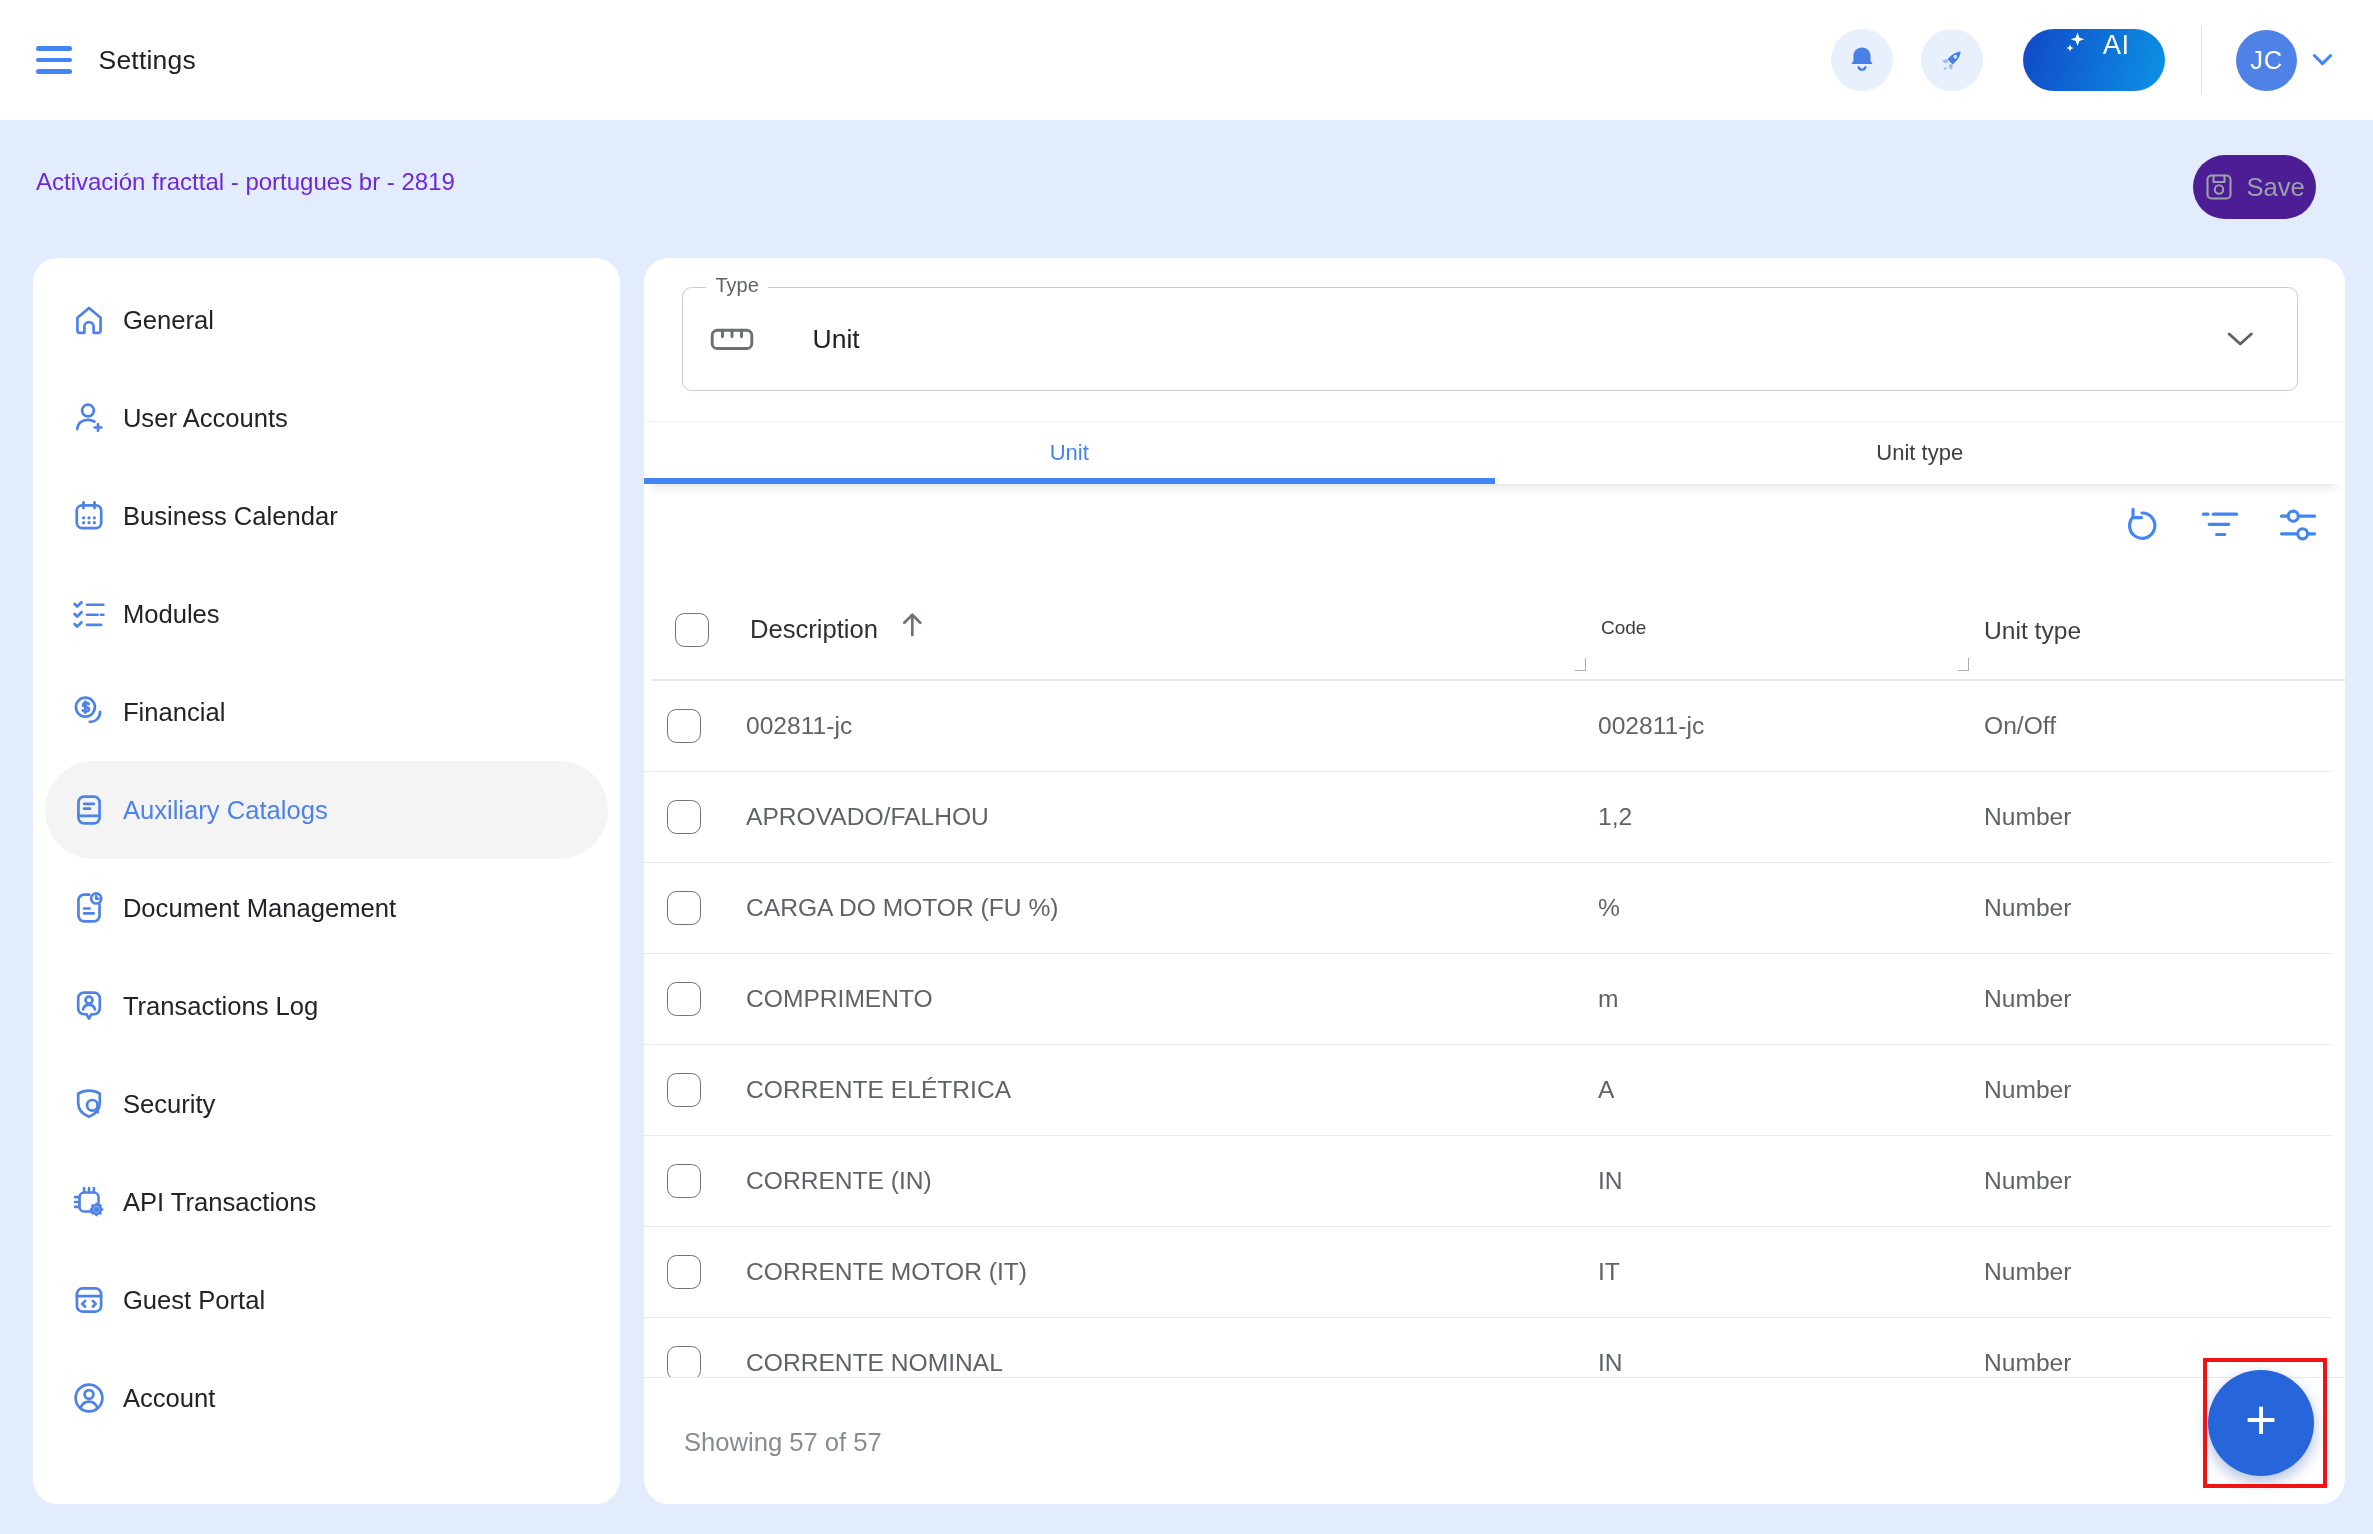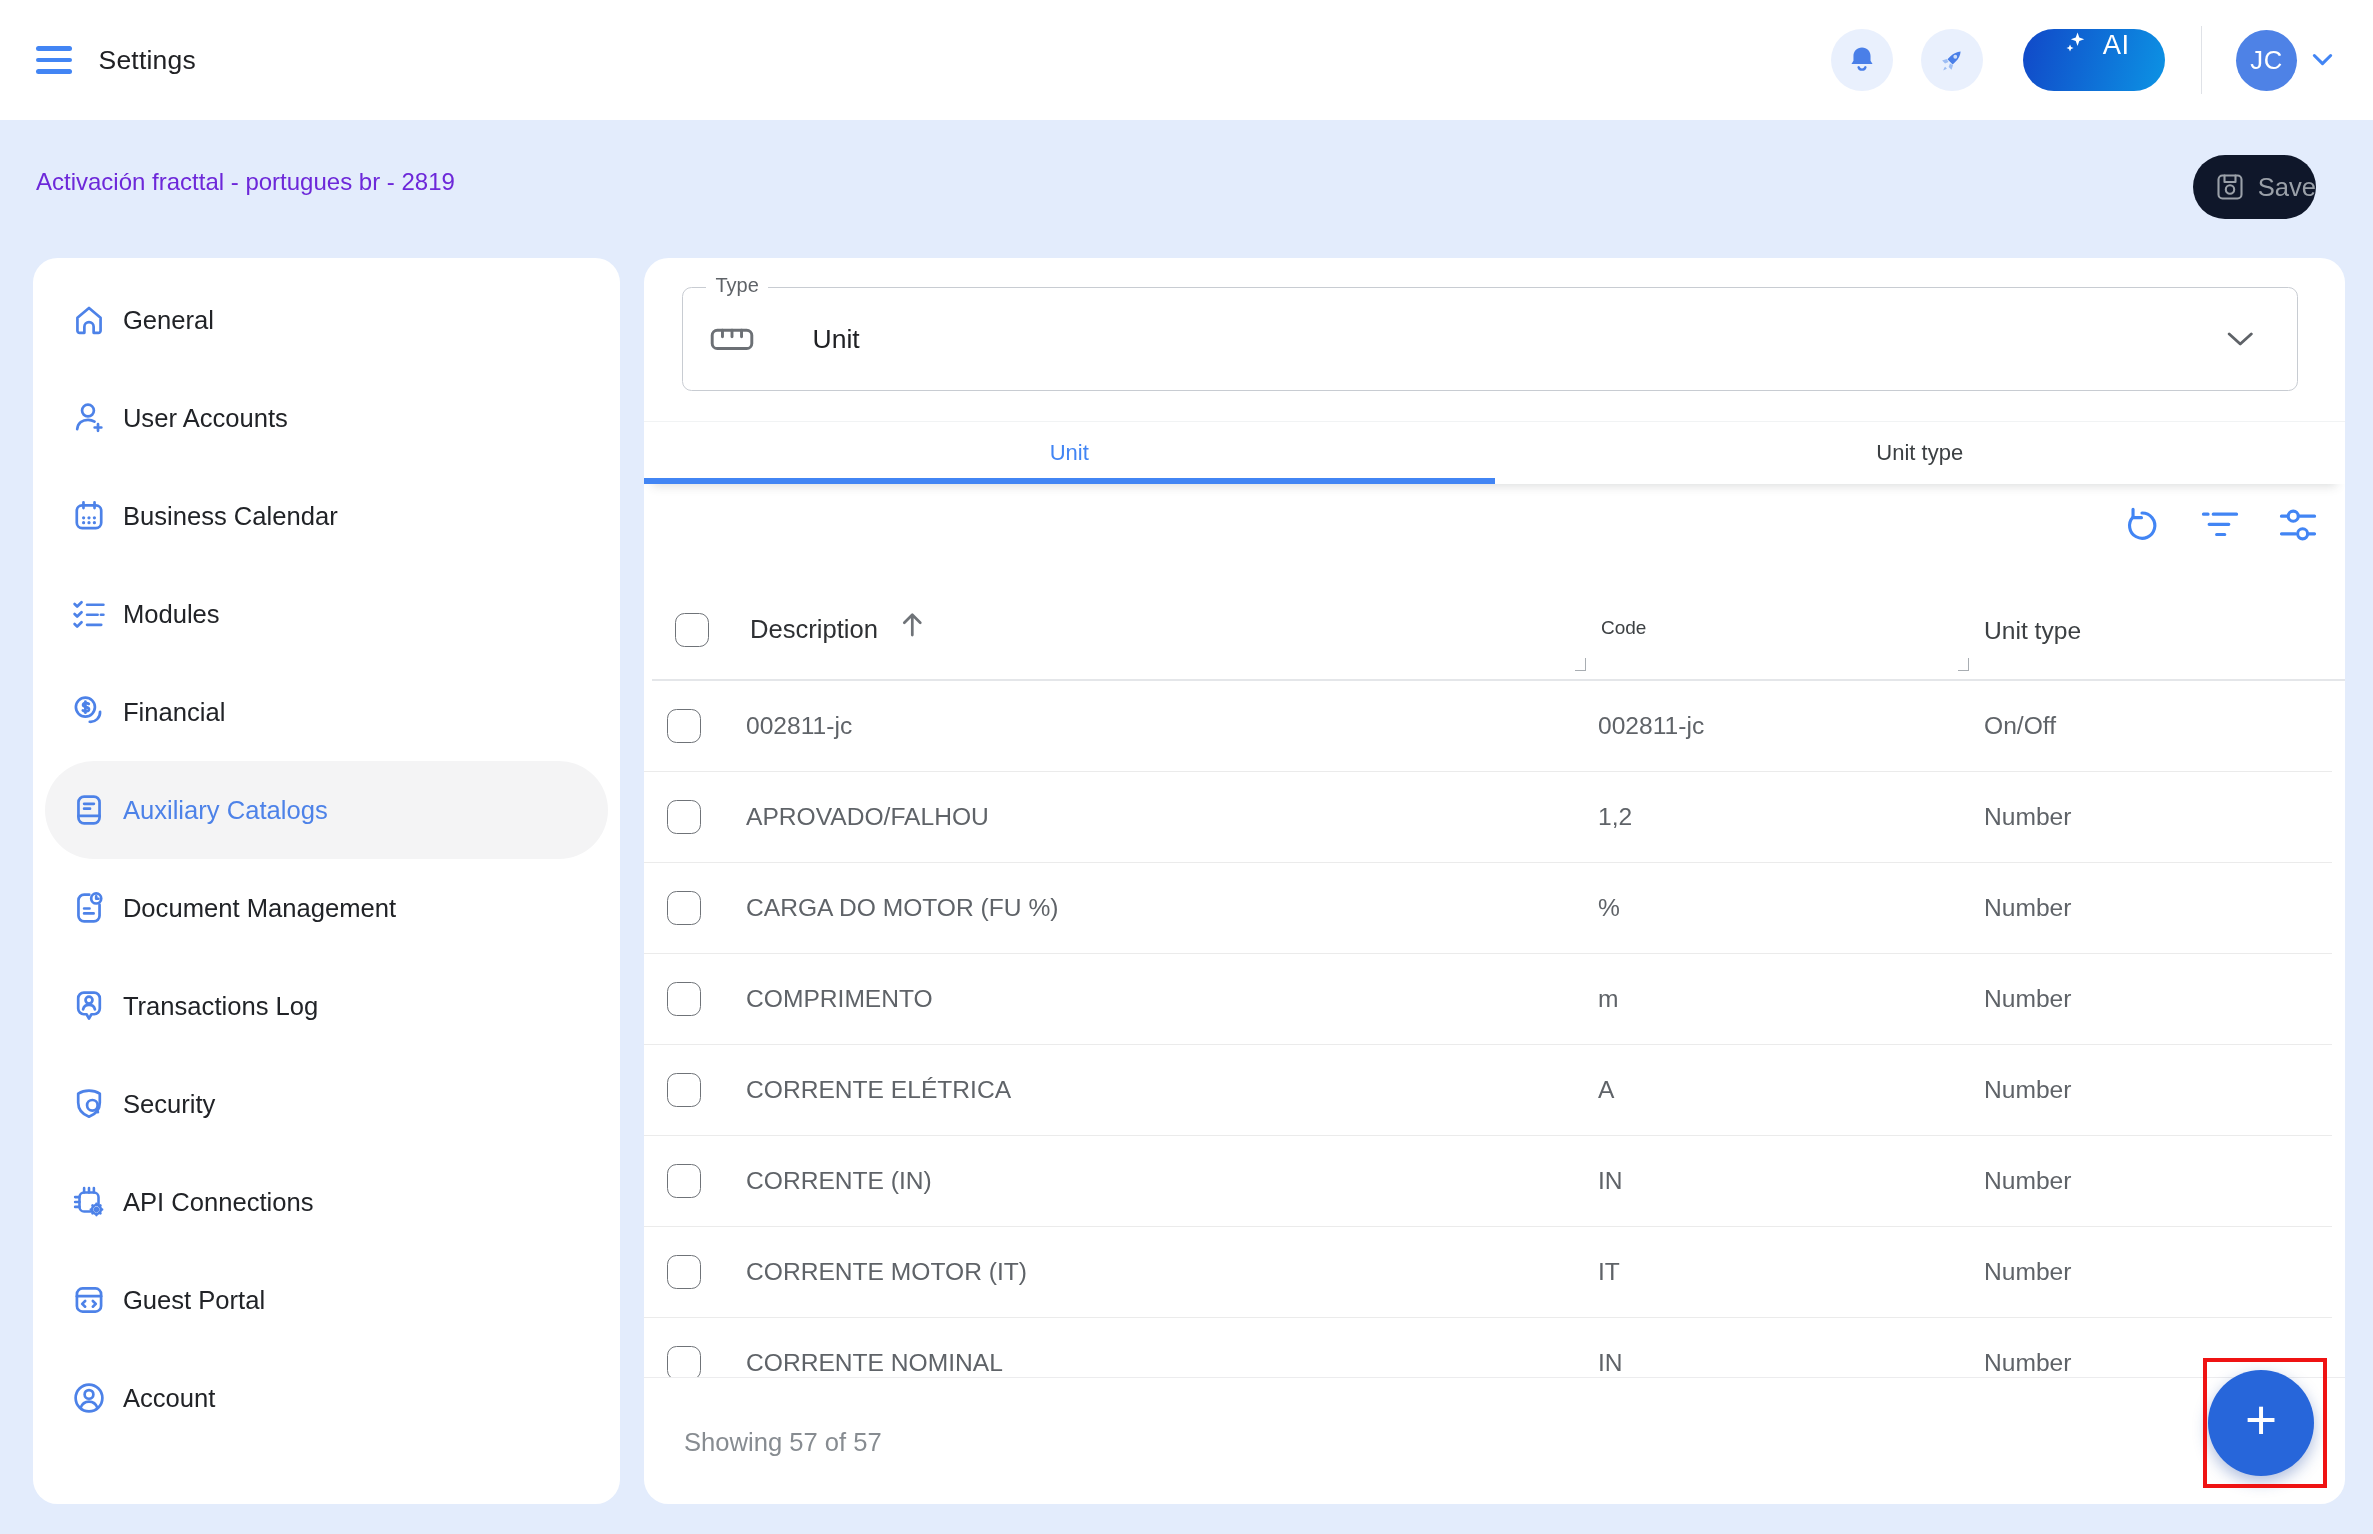--- a/index.html
+++ b/index.html
@@ -18,21 +18,21 @@
   .topbar-right{margin-left:auto;display:flex;align-items:center;padding-right:40px}
   .icon-circle{width:62px;height:62px;border-radius:50%;background:#e9f0fd;display:flex;align-items:center;justify-content:center;margin-left:28px;cursor:pointer}
   .ai-pill{margin-left:40px;width:142px;height:62px;border-radius:31px;background:linear-gradient(105deg,#1148c8 0%,#0c93e4 100%);display:flex;align-items:flex-start;justify-content:center;gap:14px;cursor:pointer}
   .ai-label{font-size:27.4px;color:#fff;letter-spacing:0.5px}
   .v-div{width:0.9px;height:68px;background:#dfe2e7;margin-left:36px}
   .avatar{margin-left:34px;width:61px;height:61px;border-radius:50%;background:#4e82e6;color:#fff;font-size:25.6px;font-weight:400;display:flex;align-items:center;justify-content:center;cursor:pointer;letter-spacing:0.5px}
   .avatar-chevron{margin-left:15px;cursor:pointer}
 
   
   .subheader-title{position:absolute;left:36px;top:168px;font-size:24px;color:#6d28d9}
-  .save-btn{position:absolute;top:155px;right:57px;width:123px;height:64px;border-radius:32px;background:#0f172a;display:flex;align-items:center;justify-content:flex-end;gap:12.3px}
+  .save-btn{position:absolute;top:155px;right:57px;width:123px;height:64px;border-radius:32px;background:#4c1d95;display:flex;align-items:center;justify-content:center;gap:12.3px}
   .save-label{font-size:25.6px;font-weight:500;color:#9aa0a8}
 
   
   .sidebar{position:absolute;left:33px;top:258px;width:587px;height:1246px;background:#fff;border-radius:24.6px;padding-top:13.2px;box-sizing:border-box}
   .side-item{height:98px;margin:0 12.3px;border-radius:49px;display:flex;align-items:center;padding-left:25.6px;box-sizing:border-box;cursor:pointer}
   .side-item.active{background:#f4f4f5}
   .s-icon{width:36px;height:36px;flex:0 0 36px}
   .side-label{margin-left:16px;font-size:25.6px;color:#212327}
   .side-item.active .side-label{color:#4d82e8}
 
@@ -275,21 +275,21 @@
       <svg width="36" height="36" viewBox="0 0 28 28">
           <g fill="none" stroke="#4d82e8" stroke-width="2" stroke-linecap="round" stroke-linejoin="round">
         <rect x="6.6" y="6.6" width="14.8" height="14.8" rx="3.6"></rect>
         <path d="M10.2 6.6V3.2M14 6.6V3.2M17.8 6.6V3.2M6.6 10.2H3.2M6.6 14H3.2M6.6 17.8H3.2"></path>
         <circle cx="19.8" cy="19.8" r="3.4" fill="#fff"></circle>
         <circle cx="19.8" cy="19.8" r="1.1"></circle>
         <path d="M19.8 15.4v1M19.8 23.2v1M24.2 19.8h-1M16.4 19.8h-1M22.9 16.7l-.8.8M17.5 22.1l-.8.8M22.9 22.9l-.8-.8M17.5 17.5l-.8-.8"></path>
       </g>
         </svg>
     </span>
-    <span class="side-label">API Connections</span>
+    <span class="side-label">API Transactions</span>
   </div>
 
   <div class="side-item">
     <span class="s-icon">
       <svg width="36" height="36" viewBox="0 0 28 28">
           <g fill="none" stroke="#4d82e8" stroke-width="2.1" stroke-linecap="round" stroke-linejoin="round">
         <rect x="4.6" y="5" width="18.8" height="18" rx="4.4"></rect>
         <path d="M4.6 11h18.8"></path>
         <path d="M11 14.8l-2.3 2.2 2.3 2.2M17 14.8l2.3 2.2-2.3 2.2"></path>
       </g>

